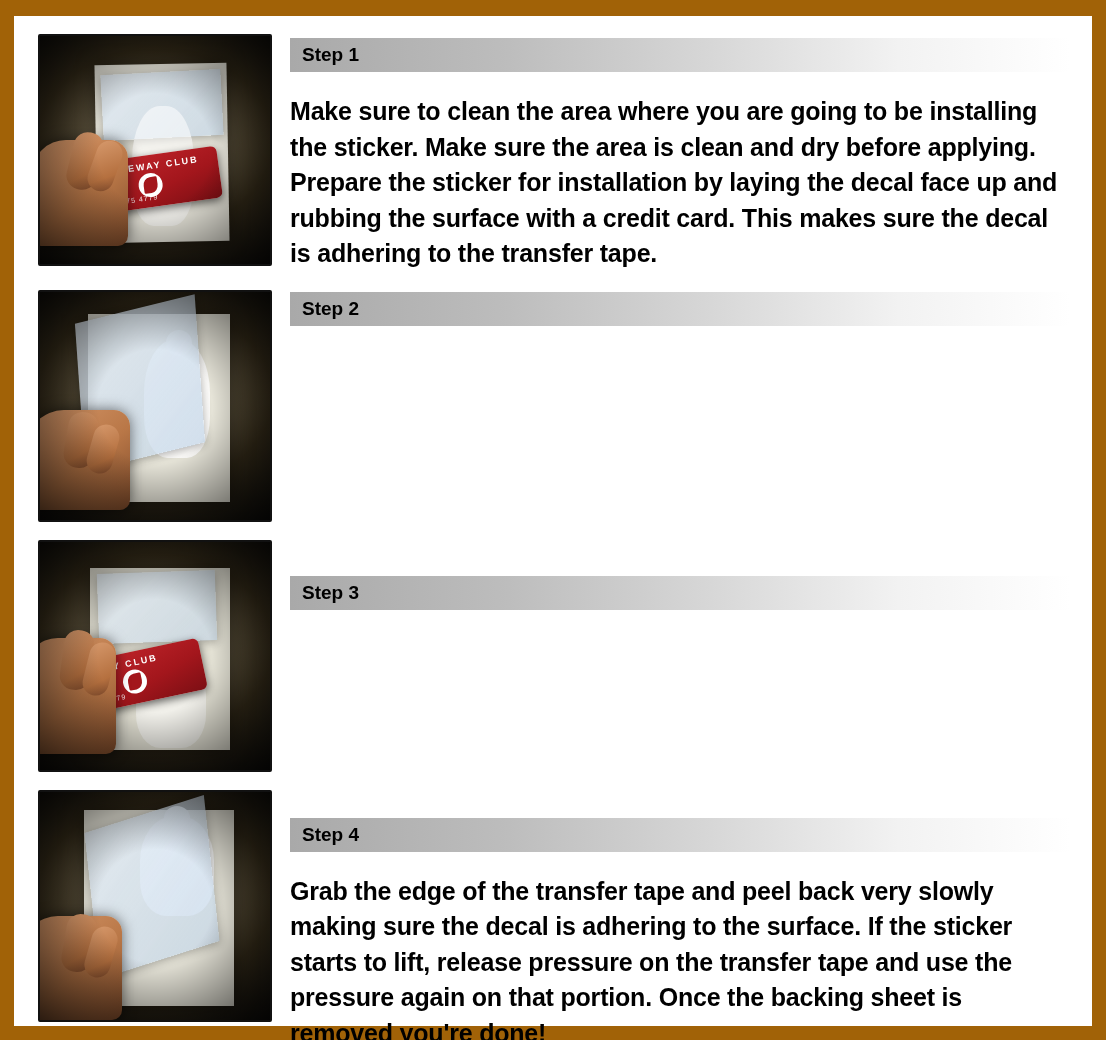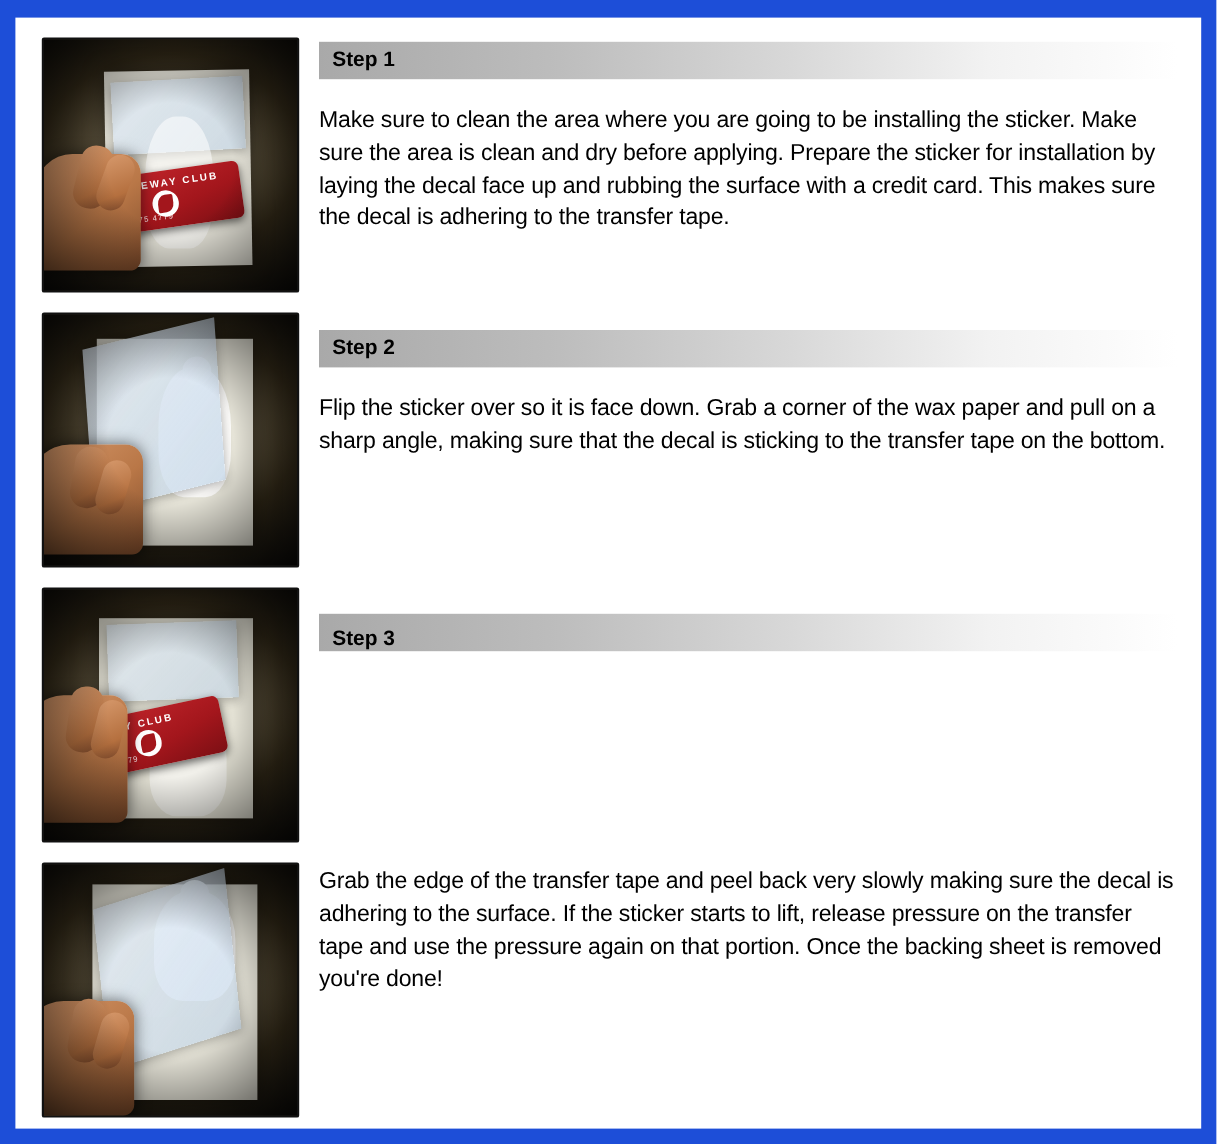--- a/index.html
+++ b/index.html
@@ -12,21 +12,21 @@
     height: 1040px;
     font-family: "Liberation Sans", sans-serif;
     overflow: hidden;
   }
 
   #page {
     position: relative;
     width: 1106px;
     height: 1040px;
     box-sizing: border-box;
-    background: #1d4ed8;
+    background: #a16207;
     padding: 16px 14px 14px 14px;
   }
 
   #sheet {
     position: relative;
     width: 100%;
     height: 100%;
     background: #ffffff;
     box-sizing: border-box;
     padding: 18px 22px 18px 24px;
@@ -180,32 +180,32 @@
   }
   .step-title {
     font-size: 19px;
     font-weight: bold;
     color: #000;
     font-family: "Liberation Sans", sans-serif;
   }
 
   .step-body p {
     margin: 0 0 18px 0;
-    font-size: 21px;
+    font-size: 25px;
     line-height: 1.42;
-    font-weight: normal;
+    font-weight: bold;
     color: #000;
     letter-spacing: -0.2px;
     font-family: "Liberation Sans", sans-serif;
   }
   .step-body p:last-child { margin-bottom: 0; }
 
   .row-1 .text-col { padding-top: 4px; }
-  .row-2 .step-header { margin-top: 14px; }
-  .row-3 .step-header { margin-top: 22px; align-items: flex-end; }
+  .row-2 .step-header { }
+  .row-3 .step-header { margin-top: 34px; }
   .row-4 .step-header { margin-top: 26px; }
 </style>
 </head>
 <body>
 
 <div id="page">
   <div id="sheet">
     <div class="steps">
 
       <div class="step-row row-1">
@@ -246,21 +246,20 @@
           <div class="finger" style="left:26px; top:120px; width:30px; height:56px; transform:rotate(10deg);"></div>
           <div class="finger" style="left:50px; top:132px; width:26px; height:50px; transform:rotate(16deg);"></div>
           <div class="vignette"></div>
         </div>
 
         <div class="text-col">
           <div class="step-header">
             <span class="step-title">Step 2</span>
           </div>
           <div class="step-body">
-            <p>Flip the sticker over so it is face down.  Grab a corner of the wax paper and pull on a sharp angle, making sure that the decal is sticking to the transfer tape on the bottom.</p>
           </div>
         </div>
       </div>
 
       <div class="step-row row-3">
         <div class="photo">
           <div class="glow"></div>
           <div class="paper p3"></div>
           <div class="tape t3"></div>
           <div class="figure fig-body" style="left:96px; top:110px; width:70px; height:96px; opacity:.5;"></div>
@@ -289,20 +288,23 @@
           <div class="figure fig-body" style="left:100px; top:24px; width:74px; height:100px; opacity:.97;"></div>
           <div class="figure fig-head" style="left:124px; top:14px; width:26px; height:24px; opacity:.97;"></div>
           <div class="tape t4"></div>
           <div class="hand" style="left:-18px; top:124px; width:100px; height:104px; border-radius:36px 16px 10px 10px;"></div>
           <div class="finger" style="left:24px; top:122px; width:30px; height:58px; transform:rotate(10deg);"></div>
           <div class="finger" style="left:48px; top:134px; width:26px; height:52px; transform:rotate(16deg);"></div>
           <div class="vignette"></div>
         </div>
 
         <div class="text-col">
+          <div class="step-header">
+            <span class="step-title">Step 4</span>
+          </div>
           <div class="step-body">
             <p>Grab the edge of the transfer tape and peel back very slowly making sure the decal is adhering to the surface.  If the sticker starts to lift, release pressure on the transfer tape and use the pressure again on that portion.  Once the backing sheet is removed you're done!</p>
           </div>
         </div>
       </div>
 
     </div>
   </div>
 </div>
 

